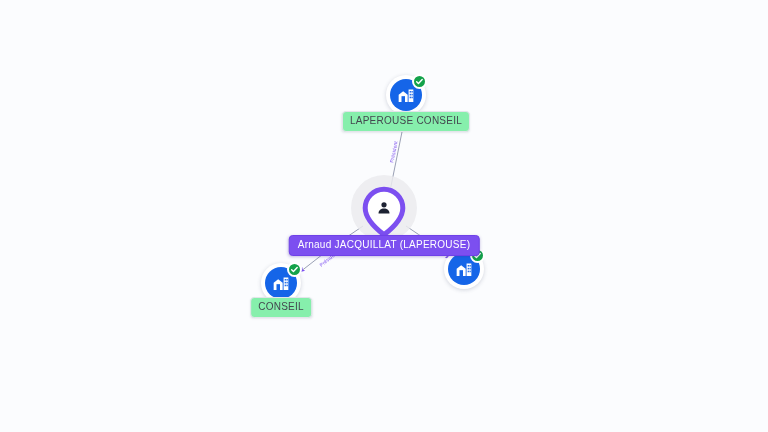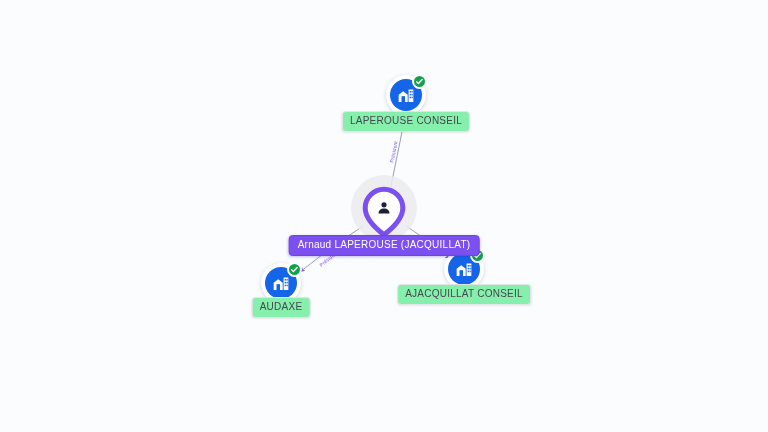--- a/index.html
+++ b/index.html
@@ -213,21 +213,21 @@
         <rect x="18.6" y="14" width="1.5" height="1.9" fill="#1565e8"></rect>
         <rect x="6.6" y="13.4" width="4.2" height="7" fill="#1565e8"></rect>
       </svg>
     </div>
     <div class="verified-badge">
       <svg width="9" height="9" viewBox="0 0 12 12">
         <path d="M2.2 6.2 L4.6 8.6 L9.6 3.4" fill="none" stroke="#ffffff" stroke-width="1.9" stroke-linecap="round" stroke-linejoin="round"></path>
       </svg>
     </div>
   </div>
-  <div class="node-label company-label" style="left:281px; top:297px;">AUDAXE</div>
+  <div class="node-label company-label" style="left:281px; top:297px;">CONSEIL</div>
 
   <div class="node company-node" style="left:464px; top:269px;">
     <div class="company-disc"></div>
     <div class="company-inner">
       <svg width="20" height="20" viewBox="0 0 24 24">
         <path fill="#ffffff" d="M3.2 20.4 L3.2 11.6 L8.6 7.4 L14 11.6 L14 20.4 Z"></path>
         <rect x="15.1" y="5.4" width="5.7" height="15" fill="#ffffff"></rect>
         <rect x="16.4" y="7.2" width="1.5" height="1.9" fill="#1565e8"></rect>
         <rect x="18.6" y="7.2" width="1.5" height="1.9" fill="#1565e8"></rect>
         <rect x="16.4" y="10.6" width="1.5" height="1.9" fill="#1565e8"></rect>
@@ -236,33 +236,32 @@
         <rect x="18.6" y="14" width="1.5" height="1.9" fill="#1565e8"></rect>
         <rect x="6.6" y="13.4" width="4.2" height="7" fill="#1565e8"></rect>
       </svg>
     </div>
     <div class="verified-badge">
       <svg width="9" height="9" viewBox="0 0 12 12">
         <path d="M2.2 6.2 L4.6 8.6 L9.6 3.4" fill="none" stroke="#ffffff" stroke-width="1.9" stroke-linecap="round" stroke-linejoin="round"></path>
       </svg>
     </div>
   </div>
-  <div class="node-label company-label" style="left:464px; top:284px;">AJACQUILLAT CONSEIL</div>
 
   <div class="node person-node" style="left:384px; top:212px;">
     <div class="person-halo"></div>
     <svg class="person-pin" viewBox="0 0 46 52">
       <path d="M23 3.2
                C 12.6 3.2 4.2 11.6 4.2 22
                C 4.2 32.4 12.6 40.8 23 48.8
                C 33.4 40.8 41.8 32.4 41.8 22
                C 41.8 11.6 33.4 3.2 23 3.2 Z" fill="#ffffff" stroke="#7c4ff0" stroke-width="5" stroke-linejoin="round"></path>
     </svg>
     <div class="person-glyph">
       <svg width="16" height="16" viewBox="0 0 24 24">
         <circle cx="12" cy="7.2" r="3.9" fill="#1d2232"></circle>
         <path d="M3.8 20.2 C 3.8 15.6 7.5 12.9 12 12.9 C 16.5 12.9 20.2 15.6 20.2 20.2 Z" fill="#1d2232"></path>
       </svg>
     </div>
   </div>
-  <div class="node-label person-label" style="left:384px; top:235px;">Arnaud LAPEROUSE (JACQUILLAT)</div>
+  <div class="node-label person-label" style="left:384px; top:235px;">Arnaud JACQUILLAT (LAPEROUSE)</div>
 
 </div>
 
 </body></html>

